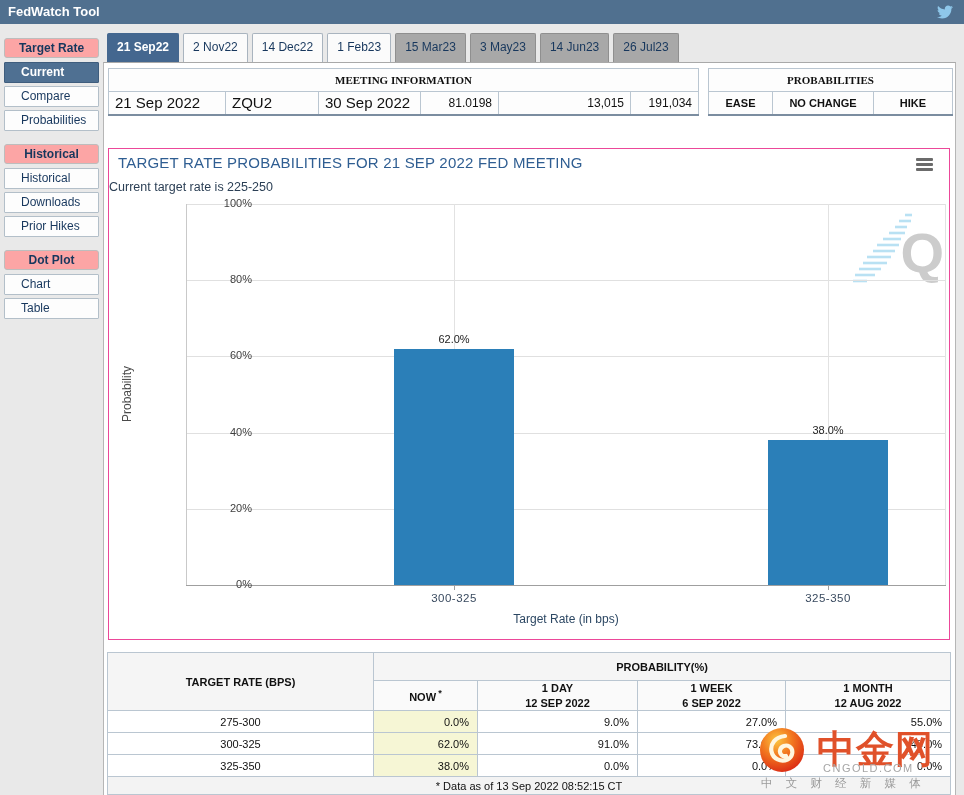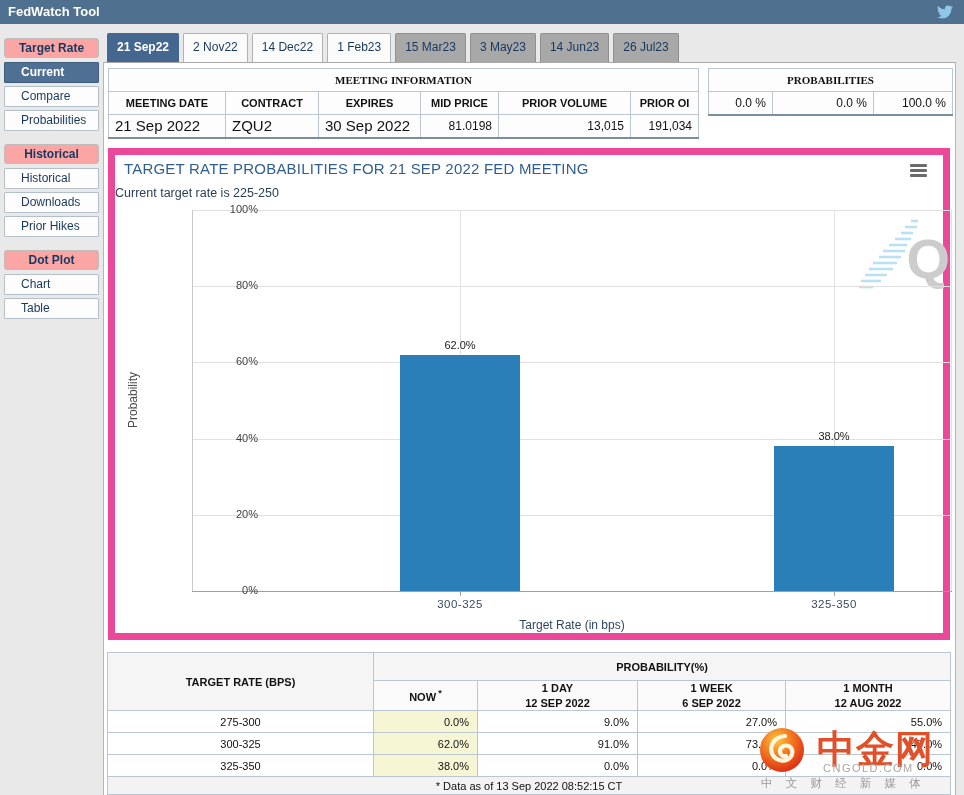--- a/index.html
+++ b/index.html
@@ -31,21 +31,21 @@
   table.info { position:absolute; border-collapse:collapse; table-layout:fixed; background:#fdfdfd; border:1px solid #99a6b2; border-bottom:2px solid #7b8da0; }
   table.info td { border:1px solid #bac6d1; height:23px; font-size:11px; color:#111; padding:0 6px; white-space:nowrap; overflow:hidden; }
   table.info .t-title { text-align:center; font-weight:bold;font-family:Liberation Serif, serif; }
   table.info .hdr { text-align:center; font-weight:bold; }
   table.info .c { text-align:left; font-size:15px; }
   table.info .r { text-align:right; font-size:12px; }
   #meeting-table { left:108px; top:68px; width:590px; }
   #prob-box { left:708px; top:68px; width:244px; }
 
   
-  .chart-panel { position:absolute; left:108px; top:148px; width:842px; height:492px; background:#fff; border:7px solid #ec4899; }
+  .chart-panel { position:absolute; left:108px; top:148px; width:842px; height:492px; background:#fff; border:1px solid #ec4899; }
   .chart-title { position:absolute; left:9px; top:5px; font-size:15px; color:#2f5e92; letter-spacing:0.2px; }
   .chart-subtitle { position:absolute; left:0; top:31px; width:842px; text-align:left; font-size:12.5px; color:#2b3f55; }
   .chart-menu { position:absolute; right:16px; top:9px; width:17px; height:14px; cursor:pointer; }
   .chart-menu div { height:3px; background:#6b6b6b; border-radius:1px; margin-bottom:2px; }
   .plot { position:absolute; left:77px; top:55px; width:760px; height:381px; }
   .ygrid { position:absolute; left:0; width:760px; height:1px; background:#e0e0e0; }
   .ygrid.axis { background:#9f9f9f; }
   .vgrid { position:absolute; top:0; width:1px; height:381px; background:#e2e2e2; }
   .yaxisline { position:absolute; left:0; top:0; width:1px; height:381px; background:#c9c9c9; }
   .ytick { position:absolute; right:694px; width:70px; text-align:right; font-size:11px; color:#3f3f3f; margin-top:-7px; }
@@ -125,28 +125,20 @@
         <col style="width:102px">
         <col style="width:78px">
         <col style="width:132px">
         <col style="width:68px">
       </colgroup>
     <tbody>
         <tr>
           <td class="t-title" colspan="6">MEETING INFORMATION</td>
         </tr>
     <tr>
-      <td class="hdr">MEETING DATE</td>
-      <td class="hdr">CONTRACT</td>
-      <td class="hdr">EXPIRES</td>
-      <td class="hdr">MID PRICE</td>
-      <td class="hdr">PRIOR VOLUME</td>
-      <td class="hdr">PRIOR OI</td>
-    </tr>
-    <tr>
       <td class="c">21 Sep 2022</td>
       <td class="c">ZQU2</td>
       <td class="c">30 Sep 2022</td>
       <td class="r">81.0198</td>
       <td class="r">13,015</td>
       <td class="r">191,034</td>
     </tr>
   </tbody>
     </table>
 
@@ -154,23 +146,23 @@
     <colgroup>
         <col style="width:64px">
         <col style="width:101px">
         <col style="width:79px">
       </colgroup>
     <tbody>
         <tr>
           <td class="t-title" colspan="3">PROBABILITIES</td>
         </tr>
     <tr>
-      <td class="r">0.0 %</td>
-      <td class="r">0.0 %</td>
-      <td class="r">100.0 %</td>
+      <td class="hdr">EASE</td>
+      <td class="hdr">NO CHANGE</td>
+      <td class="hdr">HIKE</td>
     </tr>
   </tbody>
     </table>
 
   <div class="chart-panel">
     <div class="chart-title">TARGET RATE PROBABILITIES FOR 21 SEP 2022 FED MEETING</div>
     <div class="chart-subtitle">Current target rate is 225-250</div>
     <div class="chart-menu">
         <div></div>
         <div></div>

